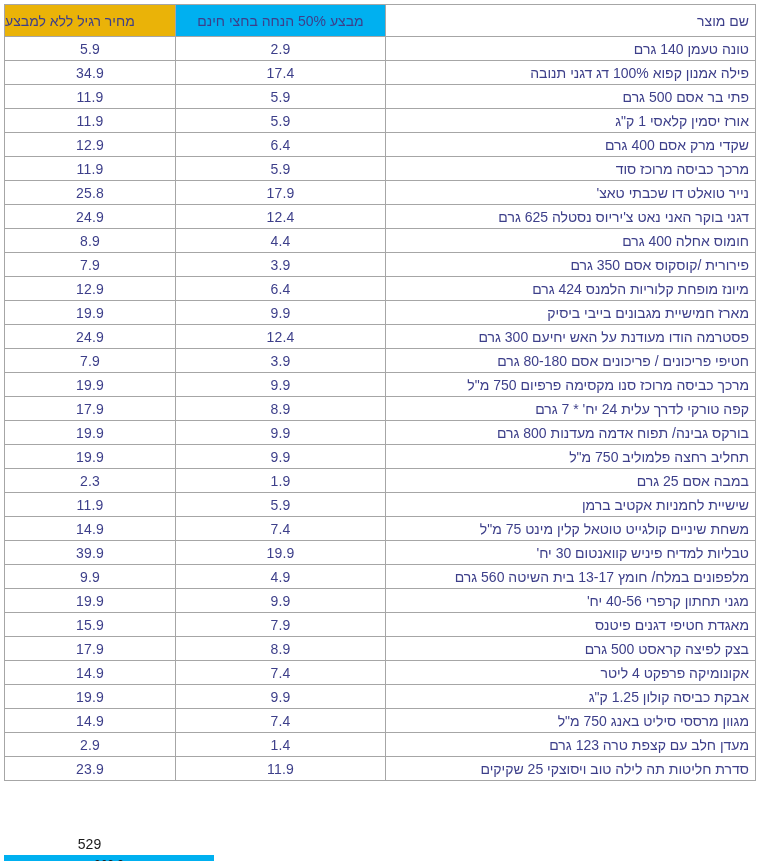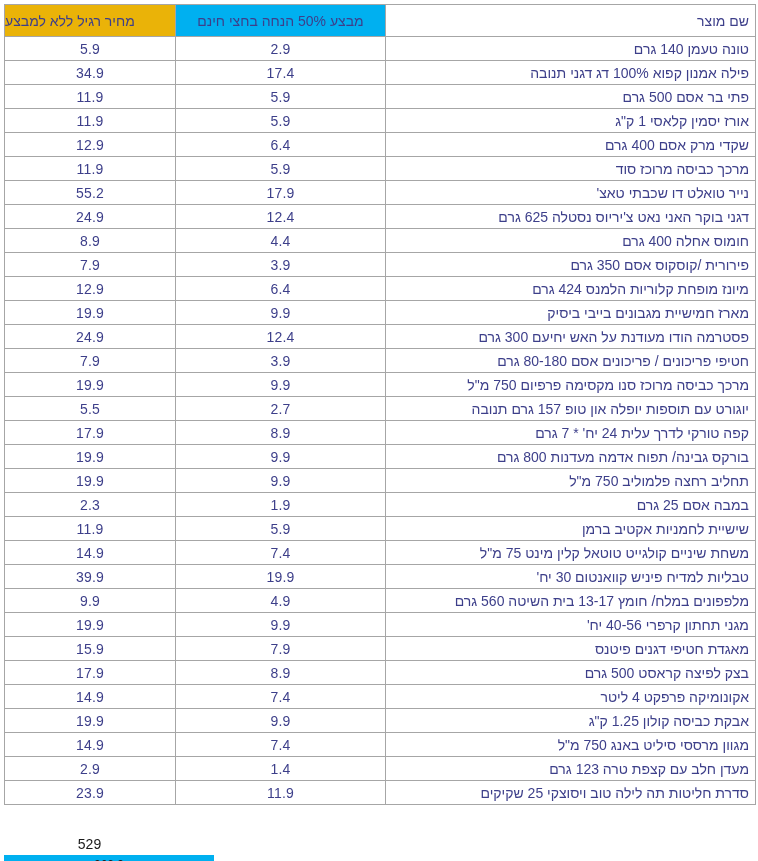--- a/index.html
+++ b/index.html
@@ -60,21 +60,21 @@
         <td class="td-num">12.9</td>
         <td class="td-num">6.4</td>
         <td class="td-name">שקדי מרק אסם 400 גרם</td>
       </tr>
       <tr>
         <td class="td-num">11.9</td>
         <td class="td-num">5.9</td>
         <td class="td-name">מרכך כביסה מרוכז סוד</td>
       </tr>
       <tr>
-        <td class="td-num">55.2</td>
+        <td class="td-num">25.8</td>
         <td class="td-num">17.9</td>
         <td class="td-name">נייר טואלט דו שכבתי טאצ'</td>
       </tr>
       <tr>
         <td class="td-num">24.9</td>
         <td class="td-num">12.4</td>
         <td class="td-name">דגני בוקר האני נאט צ'יריוס נסטלה 625 גרם</td>
       </tr>
       <tr>
         <td class="td-num">8.9</td>
@@ -103,25 +103,20 @@
       </tr>
       <tr>
         <td class="td-num">7.9</td>
         <td class="td-num">3.9</td>
         <td class="td-name">חטיפי פריכונים / פריכונים אסם 80-180 גרם</td>
       </tr>
       <tr>
         <td class="td-num">19.9</td>
         <td class="td-num">9.9</td>
         <td class="td-name">מרכך כביסה מרוכז סנו מקסימה פרפיום 750 מ"ל</td>
-      </tr>
-      <tr>
-        <td class="td-num">5.5</td>
-        <td class="td-num">2.7</td>
-        <td class="td-name">יוגורט עם תוספות יופלה און טופ 157 גרם תנובה</td>
       </tr>
       <tr>
         <td class="td-num">17.9</td>
         <td class="td-num">8.9</td>
         <td class="td-name">קפה טורקי לדרך עלית 24 יח' * 7 גרם</td>
       </tr>
       <tr>
         <td class="td-num">19.9</td>
         <td class="td-num">9.9</td>
         <td class="td-name">בורקס גבינה/ תפוח אדמה מעדנות 800 גרם</td>

